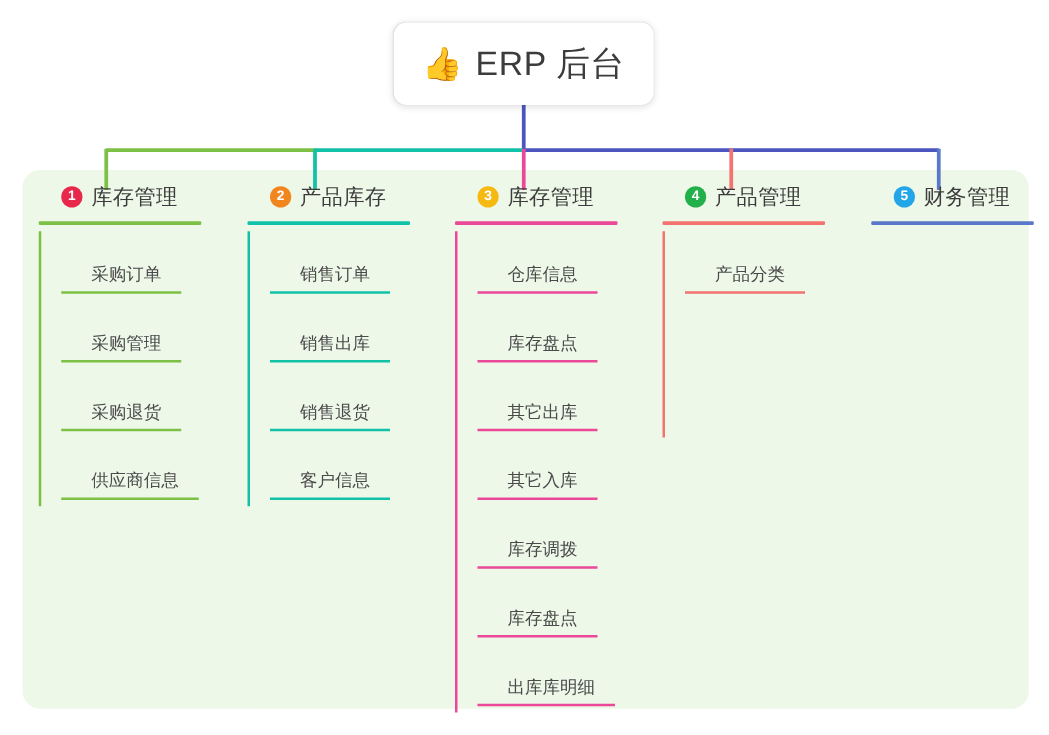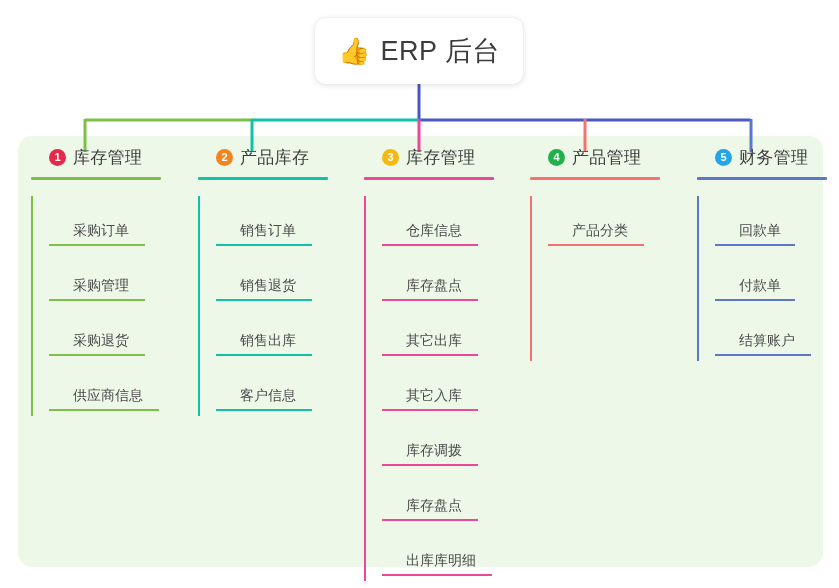--- a/index.html
+++ b/index.html
@@ -93,21 +93,21 @@
     color: #3c3c3c;
     letter-spacing: 0.3px;
   }
   .col-underline {
     height: 3px;
     margin-top: 7px;
     border-radius: 1px;
   }
   .items {
     position: relative;
-    margin-top: 16px;
+    margin-top: 5px;
     padding-left: 18px;
   }
   .item {
     position: relative;
     height: 55px;
   }
   .item-label {
     position: absolute;
     left: 24px;
     bottom: 11px;
@@ -189,25 +189,25 @@
         <span class="col-title">产品库存</span>
       </div>
       <div class="col-underline" style="background: rgb(18, 194, 168); width: 130px;"></div>
       <div class="items">
         <div class="spine" style="background: rgb(18, 194, 168); height: 220px;"></div>
         <div class="item">
           <span class="item-label">销售订单</span>
           <div class="item-underline" style="background: rgb(18, 194, 168); width: 96px;"></div>
         </div>
         <div class="item">
+          <span class="item-label">销售出库</span>
+          <div class="item-underline" style="background: rgb(18, 194, 168); width: 96px;"></div>
+        </div>
+        <div class="item">
           <span class="item-label">销售退货</span>
-          <div class="item-underline" style="background: rgb(18, 194, 168); width: 96px;"></div>
-        </div>
-        <div class="item">
-          <span class="item-label">销售出库</span>
           <div class="item-underline" style="background: rgb(18, 194, 168); width: 96px;"></div>
         </div>
         <div class="item">
           <span class="item-label">客户信息</span>
           <div class="item-underline" style="background: rgb(18, 194, 168); width: 96px;"></div>
         </div>
       </div>
     </div>
     <div class="column" style="left: 364px;">
       <div class="col-header">
@@ -260,29 +260,14 @@
           <div class="item-underline" style="background: rgb(244, 114, 111); width: 96px;"></div>
         </div>
       </div>
     </div>
     <div class="column" style="left: 697px;">
       <div class="col-header">
         <span class="badge" style="background: rgb(35, 166, 232);">5</span>
         <span class="col-title">财务管理</span>
       </div>
       <div class="col-underline" style="background: rgb(90, 119, 201); width: 130px;"></div>
-      <div class="items">
-        <div class="spine" style="background: rgb(90, 119, 201); height: 165px;"></div>
-        <div class="item">
-          <span class="item-label">回款单</span>
-          <div class="item-underline" style="background: rgb(90, 119, 201); width: 80px;"></div>
-        </div>
-        <div class="item">
-          <span class="item-label">付款单</span>
-          <div class="item-underline" style="background: rgb(90, 119, 201); width: 80px;"></div>
-        </div>
-        <div class="item">
-          <span class="item-label">结算账户</span>
-          <div class="item-underline" style="background: rgb(90, 119, 201); width: 96px;"></div>
-        </div>
-      </div>
     </div>
   </div>
 
 </body></html>

